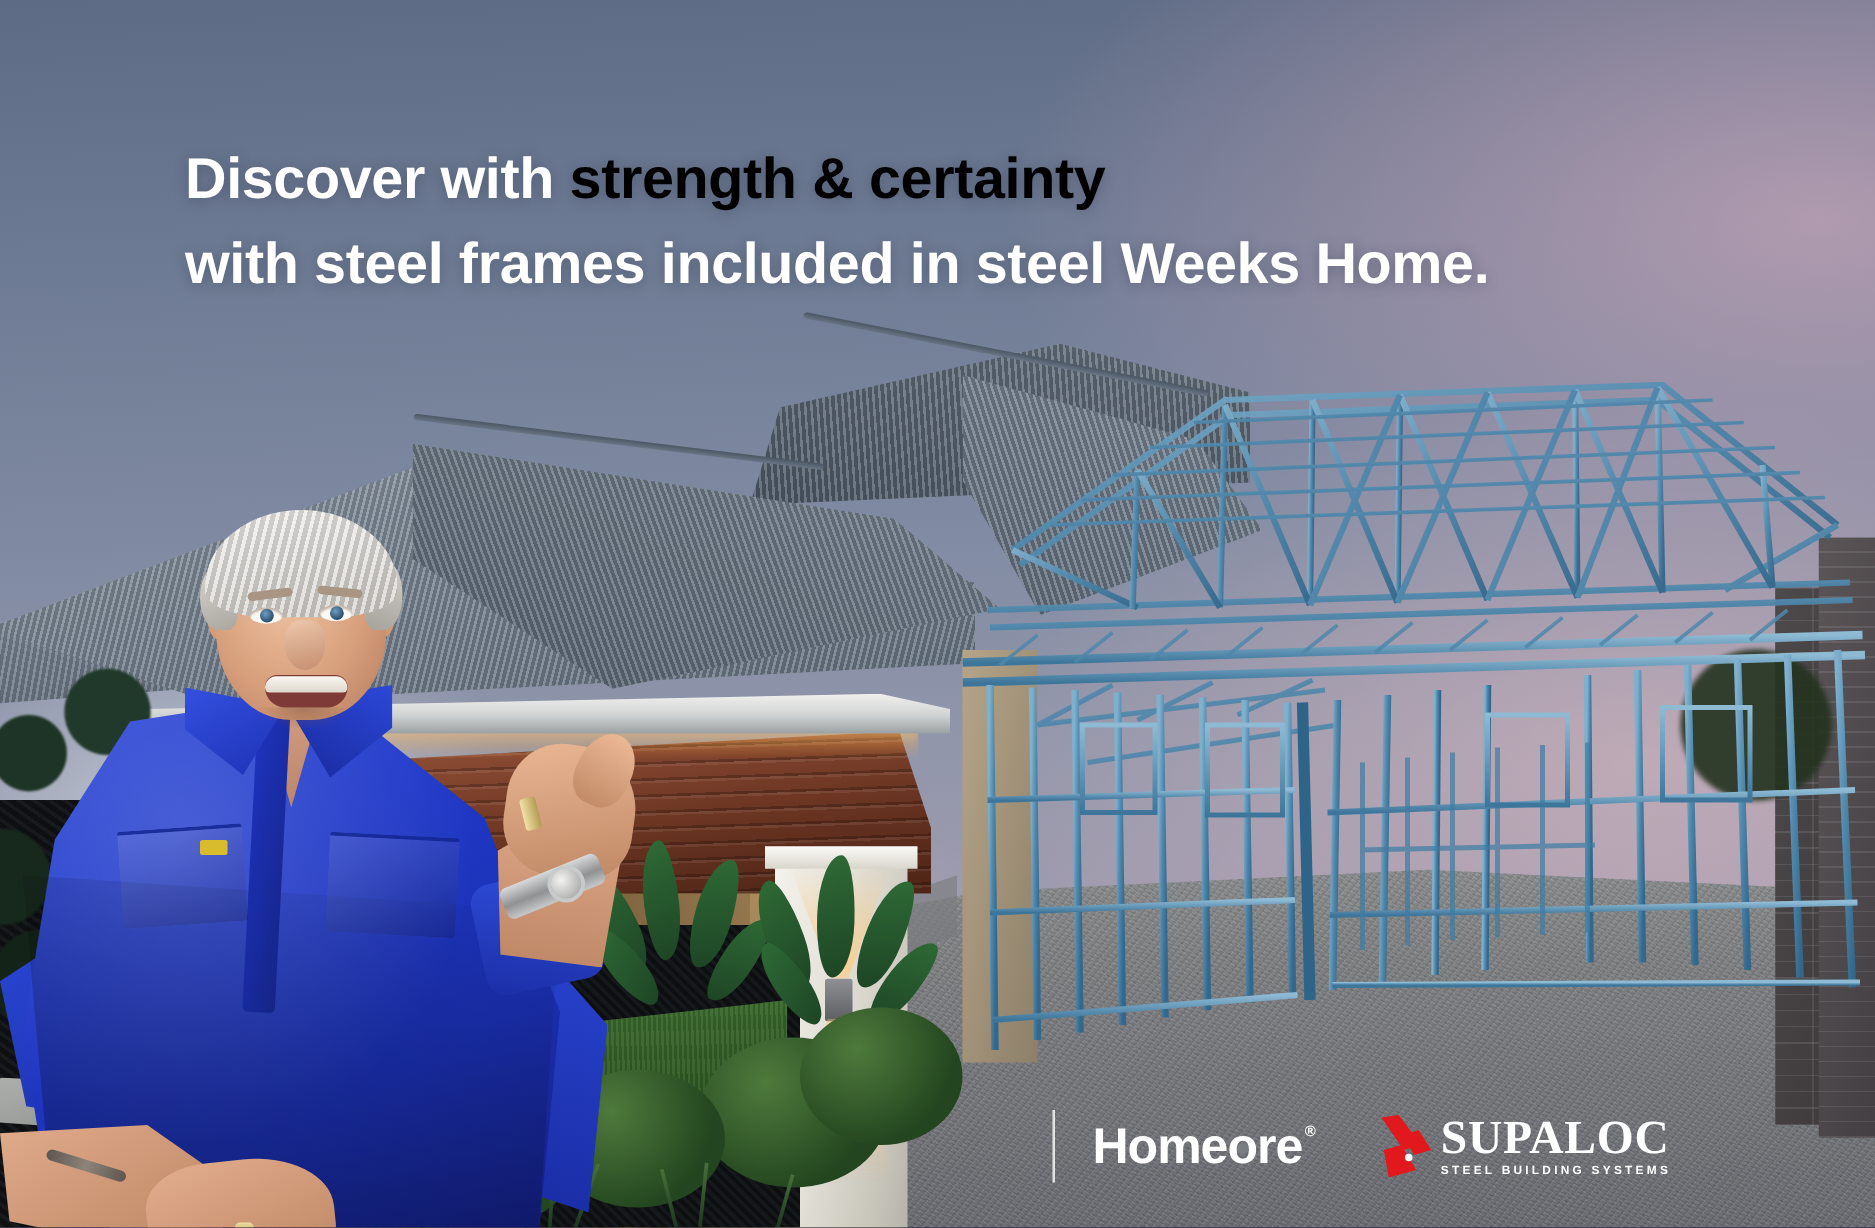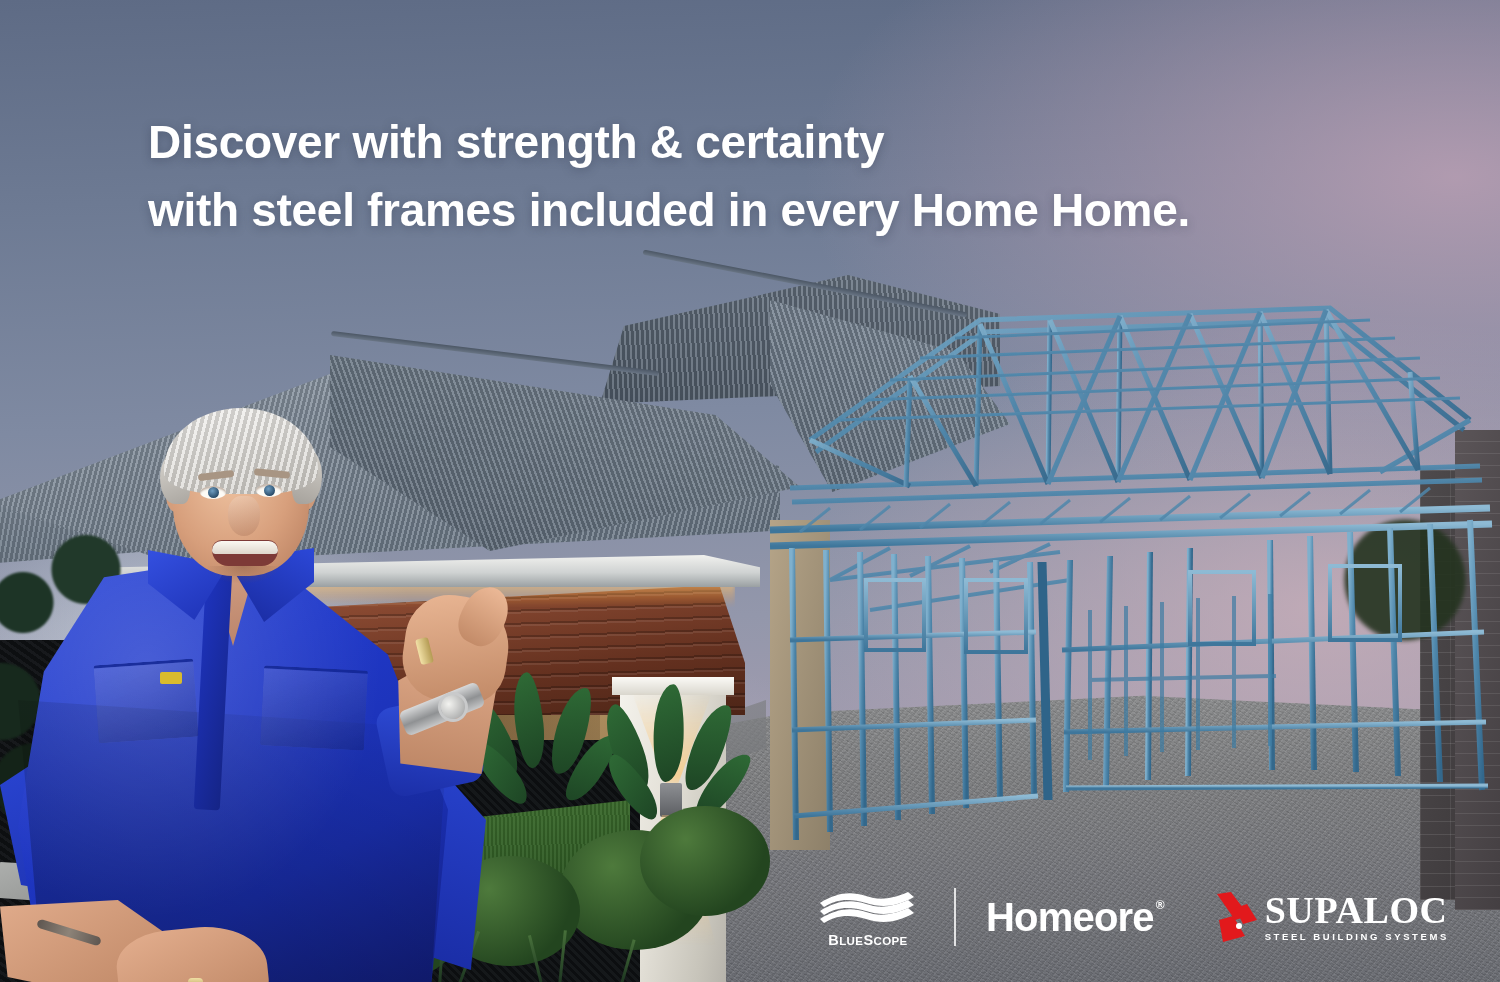--- a/index.html
+++ b/index.html
@@ -263,21 +263,21 @@
   .thumb-r{position:absolute;left:462px;top:186px;width:44px;height:60px;
     background:linear-gradient(185deg,#ecb997,#c28a67);
     border-radius:50% 50% 40% 40%;transform:rotate(26deg);}
   .ring-r{position:absolute;left:418px;top:238px;width:13px;height:26px;
     background:linear-gradient(90deg,#f2e1a7,#b49b53);border-radius:3px;transform:rotate(-14deg);}
 
   
   .headline{position:absolute;left:148px;top:108px;width:1210px;
     font-size:46px;font-weight:bold;line-height:68px;color:#ffffff;
     letter-spacing:-.3px;text-shadow:0 2px 10px rgba(40,50,70,.35);}
-  .hl-accent{color:#ffffff;}
+  .hl-accent{color:#000000;}
   .hl-line{display:block;white-space:nowrap;}
 
   
   .logobar{position:absolute;left:812px;top:878px;height:78px;display:flex;align-items:center;gap:0;}
   .logo-block{display:flex;align-items:center;}
 
   .bluescope{display:flex;flex-direction:column;align-items:center;width:112px;}
   .bs-mark{width:104px;height:44px;}
   .bs-word{font-size:14.5px;font-weight:bold;color:#fff;letter-spacing:.4px;
     font-family:"Liberation Sans",sans-serif;margin-top:1px;white-space:nowrap;}
@@ -576,35 +576,25 @@
     <div class="hand-r"></div>
     <div class="thumb-r"></div>
     <div class="ring-r"></div>
     <div class="watch"></div>
     <div class="watch-face"></div>
 
   </div>
 
   <div class="headline">
     <span class="hl-line"><span>Discover with </span><span class="hl-accent">strength &amp; certainty</span></span>
-    <span class="hl-line">with steel frames included in every Home Home.</span>
+    <span class="hl-line">with steel frames included in steel Weeks Home.</span>
   </div>
 
   <div class="logobar">
 
-    <div class="logo-block bluescope">
-      <svg class="bs-mark" viewBox="0 0 104 44">
-        <g fill="#ffffff">
-          <path d="M4 16 C20 6 34 4 50 9 C62 13 74 13 92 5 L98 10 C80 20 66 21 50 16 C34 11 20 12 8 20 Z"></path>
-          <path d="M4 24 C20 14 34 12 50 17 C62 21 74 21 92 13 L98 18 C80 28 66 29 50 24 C34 19 20 20 8 28 Z"></path>
-          <path d="M4 32 C20 22 34 20 50 25 C62 29 74 29 92 21 L98 26 C80 36 66 37 50 32 C34 27 20 28 8 36 Z"></path>
-        </g>
-      </svg>
-      <div class="bs-word"><span>B</span><span class="sm">LUE</span><span>S</span><span class="sm">COPE</span></div>
-    </div>
 
     <div class="divider"></div>
 
     <div class="logo-block truecore">
       <div class="tc-word"><span>Home</span><span class="tc-o"><span>o</span><span class="tc-dot"></span></span><span>re</span></div>
       <span class="tc-reg">®</span>
     </div>
 
     <div class="logo-block supaloc">
       <svg class="sl-mark" viewBox="0 0 46 54">

